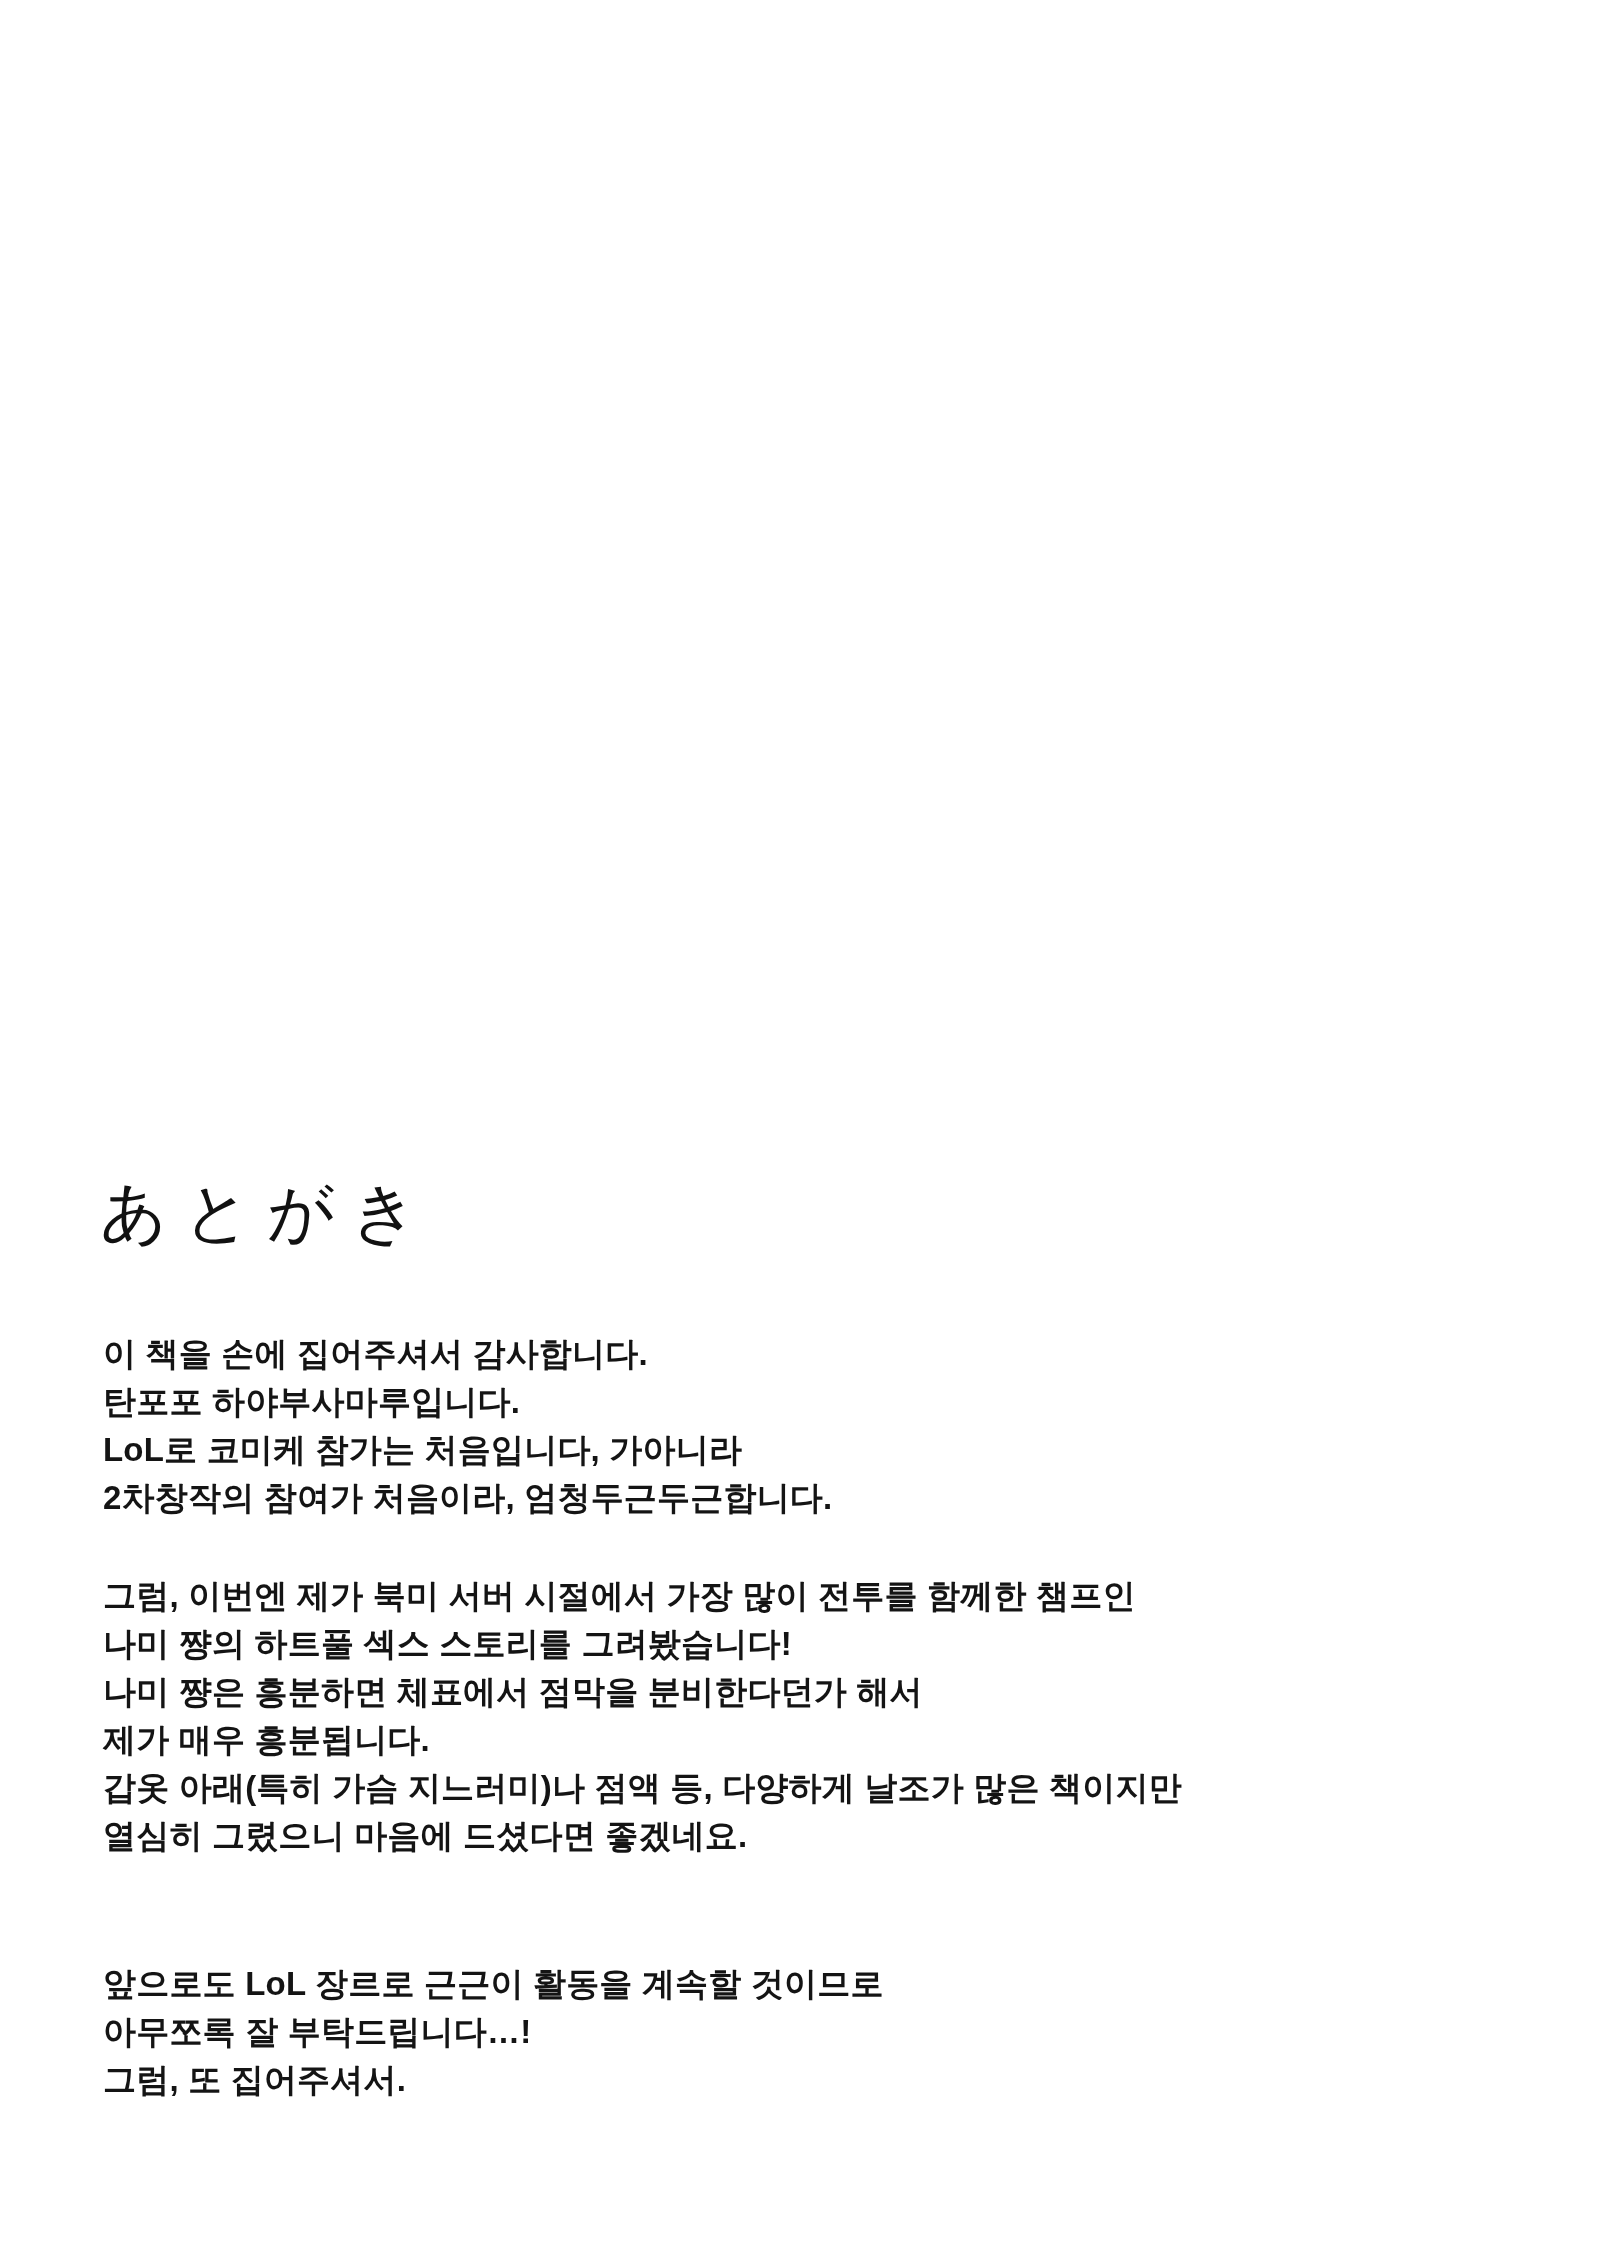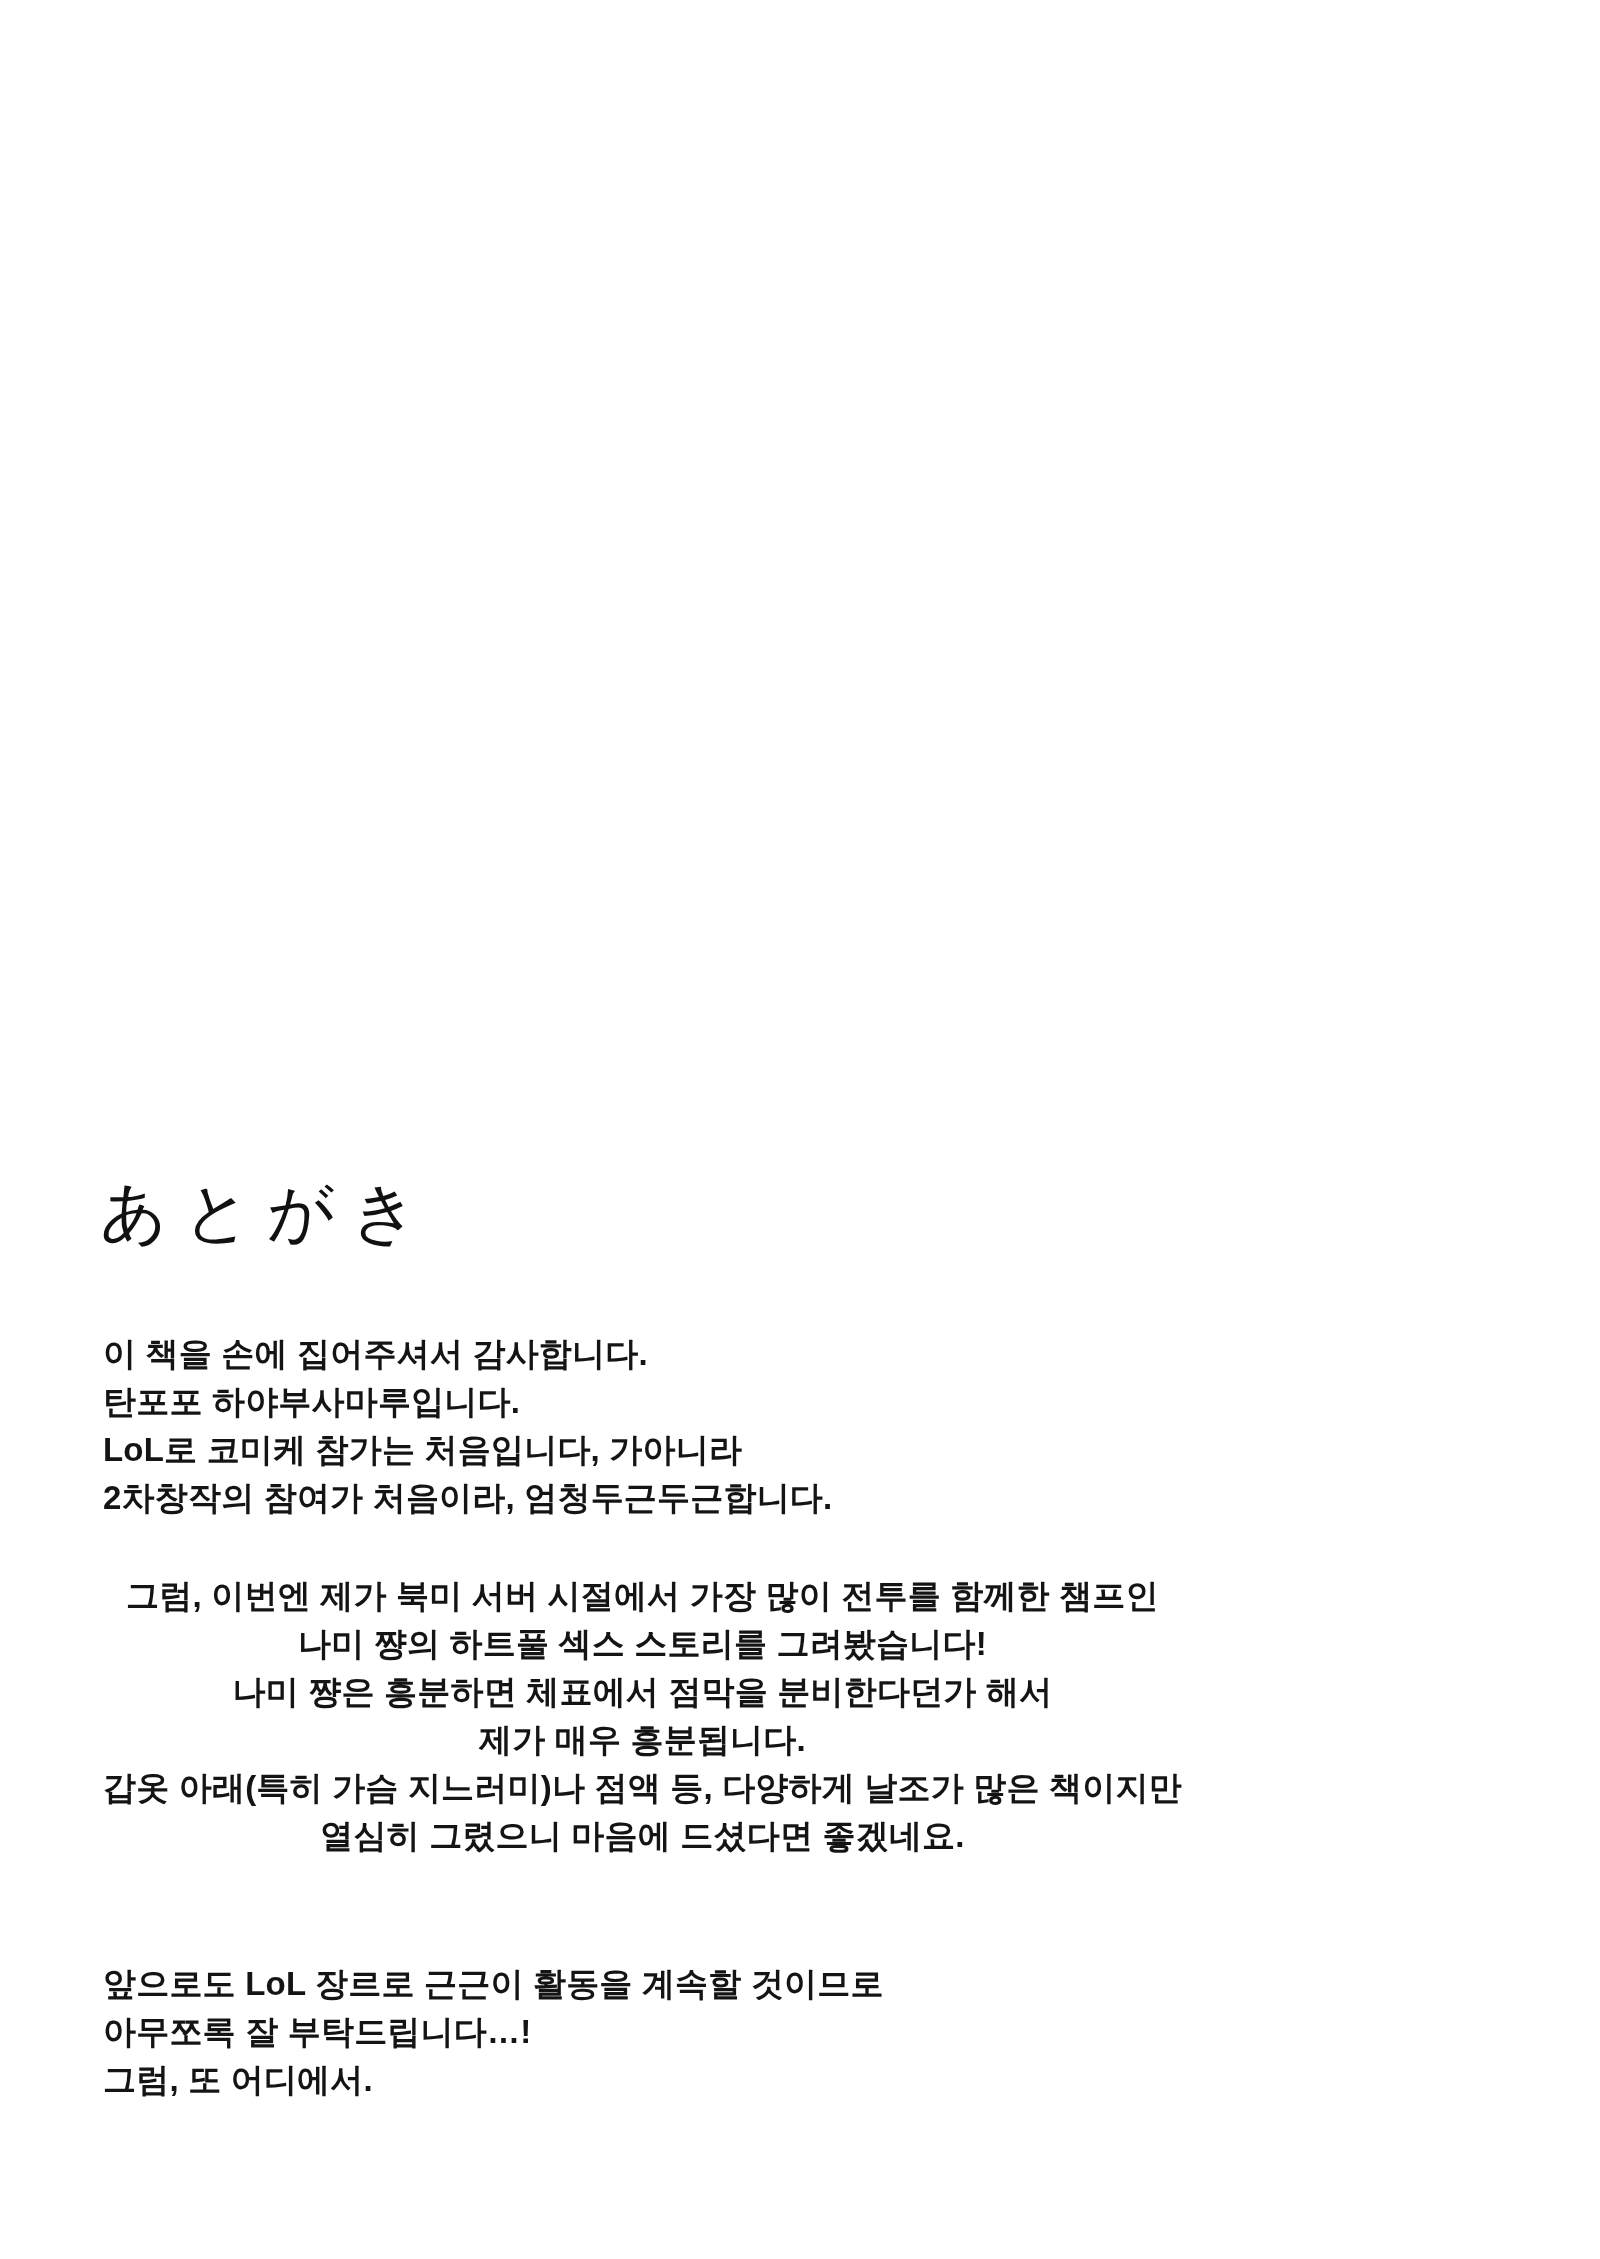--- a/index.html
+++ b/index.html
@@ -31,21 +31,21 @@
     position: absolute;
     left: 103px;
     font-size: 33px;
     line-height: 48px;
     color: #141414;
     white-space: pre-line;
     font-weight: 700;
     letter-spacing: 0.2px;
   }
   #para1 { top: 1330px; }
-  #para2 { top: 1572px; text-align: center; }
+  #para2 { top: 1572px; }
   #para3 { top: 1960px; }
 </style>
 </head>
 <body>
 
 <div class="page">
 
   <div class="afterword-heading">あとがき</div>
 
   <div class="body-block" id="para1">이 책을 손에 집어주셔서 감사합니다.
@@ -55,15 +55,15 @@
 
   <div class="body-block" id="para2">그럼, 이번엔 제가 북미 서버 시절에서 가장 많이 전투를 함께한 챔프인
 나미 쨩의 하트풀 섹스 스토리를 그려봤습니다!
 나미 쨩은 흥분하면 체표에서 점막을 분비한다던가 해서
 제가 매우 흥분됩니다.
 갑옷 아래(특히 가슴 지느러미)나 점액 등, 다양하게 날조가 많은 책이지만
 열심히 그렸으니 마음에 드셨다면 좋겠네요.</div>
 
   <div class="body-block" id="para3">앞으로도 LoL 장르로 근근이 활동을 계속할 것이므로
 아무쪼록 잘 부탁드립니다…!
-그럼, 또 어디에서.</div>
+그럼, 또 집어주셔서.</div>
 
 </div>
 
 </body></html>

